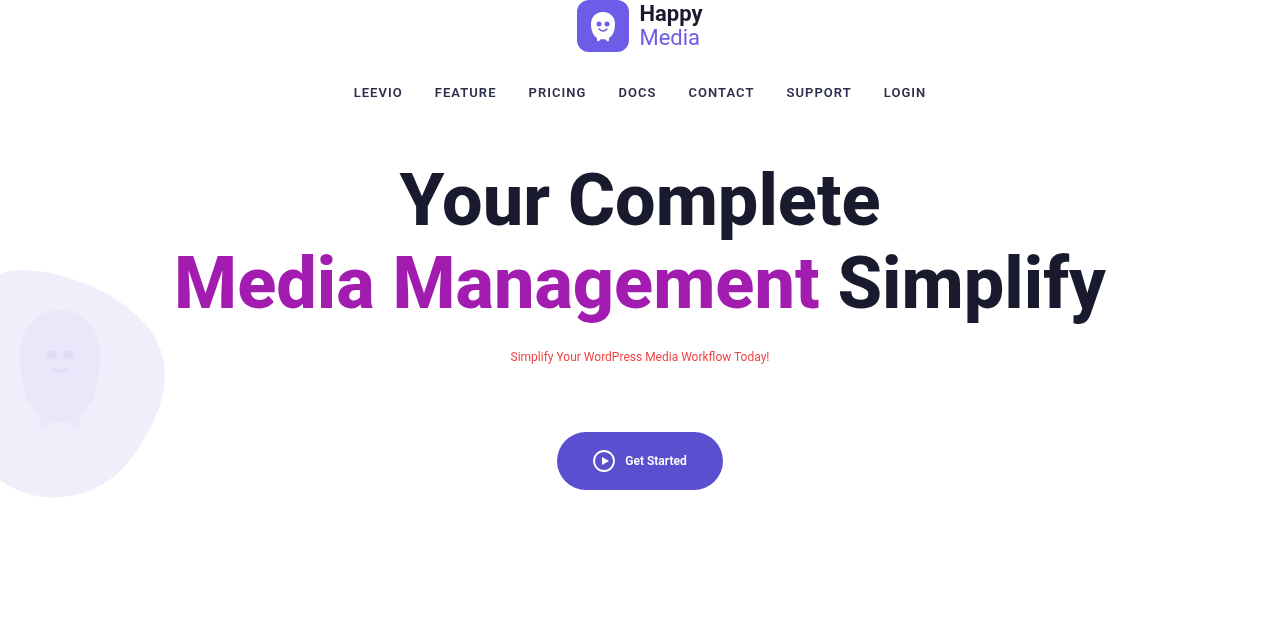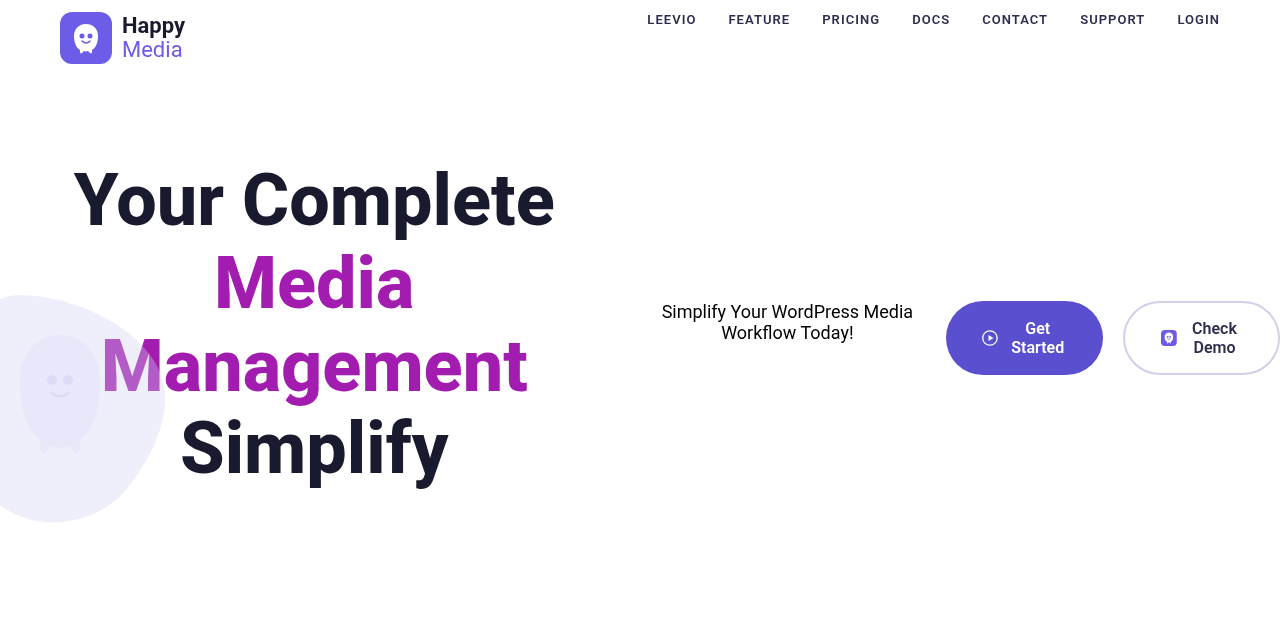--- a/index.html
+++ b/index.html
@@ -13,26 +13,27 @@
       background: #ffffff;
       width: 1280px;
       height: 640px;
       overflow: hidden;
       position: relative;
     }
 
     
     header {
       display: flex;
-      align-items: flex-start;
+      align-items: center;
       justify-content: space-between;
-      padding: 12px 60px;
+      padding: 0 60px;
       height: 100px;
       position: relative;
       z-index: 10;
+      flex-direction: column;
     }
 
     .logo {
       display: flex;
       align-items: center;
       gap: 10px;
       text-decoration: none;
     }
 
     .logo-icon {
@@ -70,63 +71,62 @@
       font-weight: 600;
       letter-spacing: 0.08em;
       color: #2d2d4e;
       text-transform: uppercase;
       transition: color 0.2s;
     }
 
     
     .hero {
       display: flex;
-      flex-direction: row;
+      flex-direction: column;
       align-items: center;
       justify-content: space-between;
       text-align: center;
       padding-top: 60px;
       position: relative;
-      gap: 28px;
     }
 
     .hero-title {
       font-size: 72px;
       font-weight: 800;
       line-height: 1.15;
       color: #1a1a2e;
       margin-bottom: 24px;
     }
 
     .hero-title .highlight {
       color: #a21caf;
     }
 
     .hero-subtitle {
-      font-size: 18px;
-      color: #000000;
-      margin-bottom: 32px;
+      font-size: 12px;
+      color: #ef4444;
+      margin-bottom: 68px;
     }
 
     .hero-buttons {
       display: flex;
       gap: 20px;
       align-items: center;
     }
 
     .btn-primary {
       display: flex;
       align-items: center;
       gap: 10px;
       background: #5a4fcf;
       color: #ffffff;
       border: none;
       border-radius: 50px;
       padding: 18px 36px;
-      font-size: 16px;
+      font-size: 12px;
       font-weight: 600;
       cursor: pointer;
       text-decoration: none;
     }
 
     .btn-secondary {
       display: flex;
       align-items: center;
       gap: 10px;
       background: #ffffff;
@@ -205,26 +205,15 @@
   <div class="hero-buttons">
     <a href="#" class="btn-primary">
 
       <svg width="22" height="22" viewBox="0 0 22 22" fill="none" xmlns="http://www.w3.org/2000/svg">
         <circle cx="11" cy="11" r="10" stroke="white" stroke-width="1.8"></circle>
         <polygon points="9,7 16,11 9,15" fill="white"></polygon>
       </svg>
       <span>Get Started</span>
     </a>
 
-    <a href="#" class="btn-secondary">
-
-      <svg width="26" height="26" viewBox="0 0 26 26" fill="none" xmlns="http://www.w3.org/2000/svg">
-        <rect width="26" height="26" rx="6" fill="#6c5ce7"></rect>
-        <path d="M13 4 C9 4 6 7 6 11 C6 15 7 18 10 19.5 L10 21 C10 21.8 11 22.3 11.5 21.5 L12.5 20 C12.6 20.05 12.8 20.1 13 20.1 C13.2 20.1 13.4 20.05 13.5 20 L14.5 21.5 C15 22.3 16 21.8 16 21 L16 19.5 C19 18 20 15 20 11 C20 7 17 4 13 4 Z" fill="white"></path>
-        <circle cx="11" cy="11" r="1.5" fill="#6c5ce7"></circle>
-        <circle cx="15" cy="11" r="1.5" fill="#6c5ce7"></circle>
-        <path d="M11 14.5 Q13 16.5 15 14.5" stroke="#6c5ce7" stroke-width="1.2" stroke-linecap="round" fill="none"></path>
-      </svg>
-      <span>Check Demo</span>
-    </a>
   </div>
 
 </section>
 
 </body></html>

